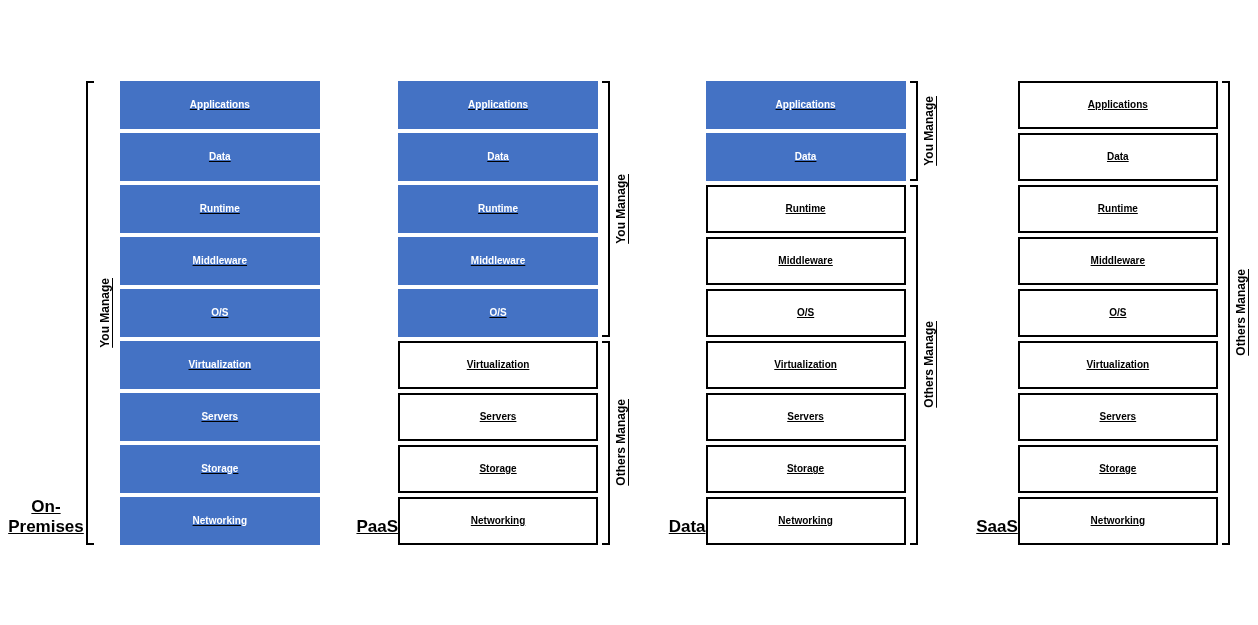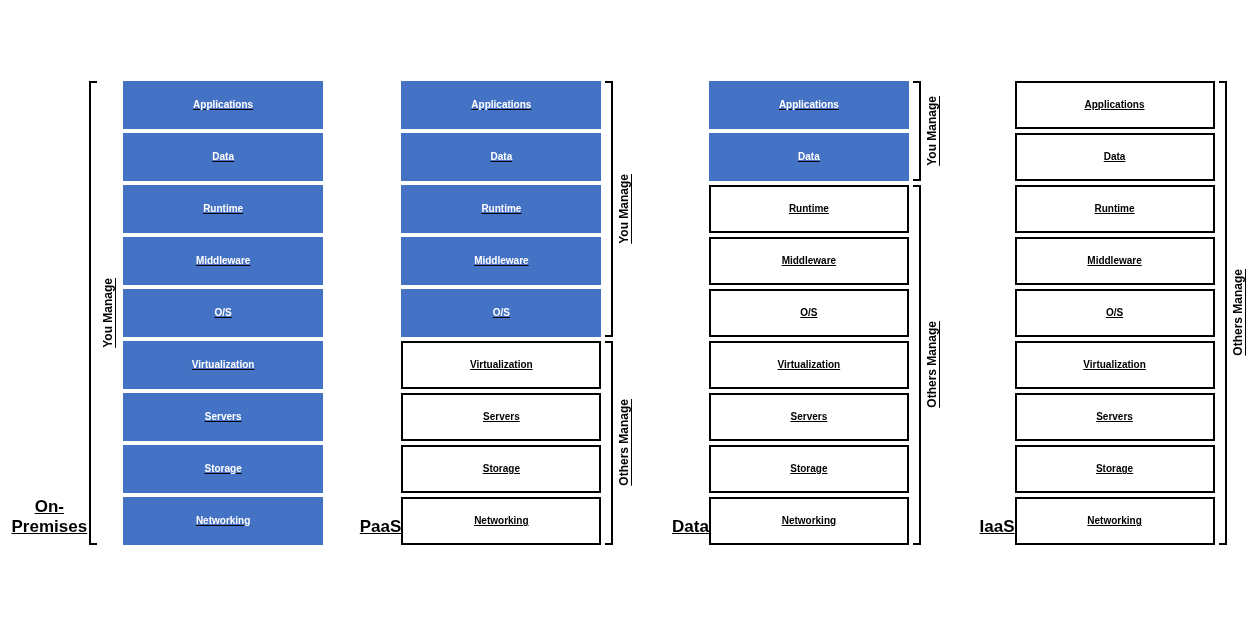--- a/index.html
+++ b/index.html
@@ -178,21 +178,21 @@
             <span class="vert-label">Others Manage</span>
           </div>
         </div>
       </div>
     </div>
   </div>
 
   <div style="width:18px;"></div>
 
   <div class="col-block">
-    <div class="col-title">IaaS</div>
+    <div class="col-title">SaaS</div>
     <div class="col-inner">
       <div class="cells-stack">
         <div class="cell cell-white">Applications</div>
         <div class="cell cell-white">Data</div>
         <div class="cell cell-white">Runtime</div>
         <div class="cell cell-white">Middleware</div>
         <div class="cell cell-white">O/S</div>
         <div class="cell cell-white">Virtualization</div>
         <div class="cell cell-white">Servers</div>
         <div class="cell cell-white">Storage</div>

